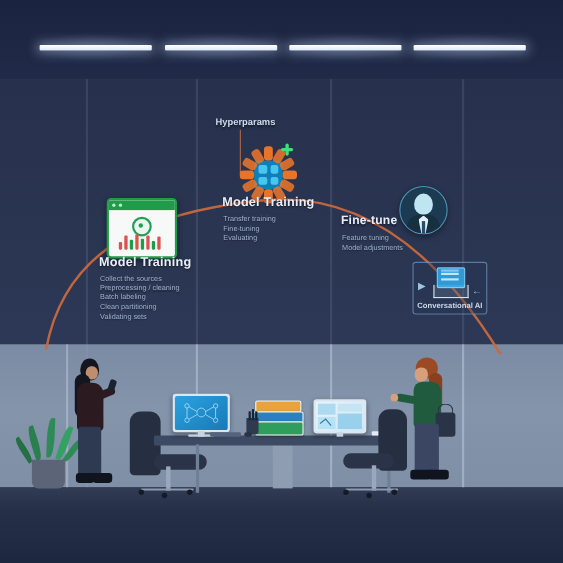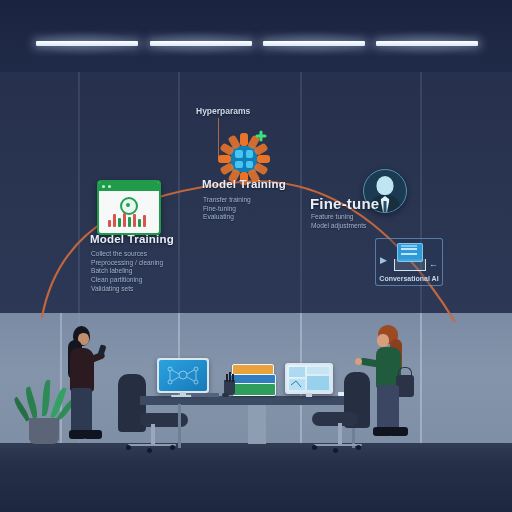--- a/index.html
+++ b/index.html
@@ -200,21 +200,21 @@
     <div>Fine-tuning</div>
     <div>Evaluating</div>
   </div>
 
   <div class="avatar">
     <div class="av-body"></div>
     <div class="av-head"></div>
     <div class="av-shirt"></div>
     <div class="av-tie"></div>
   </div>
-  <div class="node-label" style="left:310px;top:195px;font-size:15px;">Fine-tune</div>
+  <div class="node-label" style="left:310px;top:195px;font-size:11px;">Fine-tune</div>
   <div class="node-sub" style="left:311px;top:213px;font-size:6.6px;width:100px;">
     <div>Feature tuning</div>
     <div>Model adjustments</div>
   </div>
 
   <div class="cfgbox">
     <div class="cfg-arrow" style="left:4px;top:16px;">▶</div>
     <div class="cfg-arrow" style="right:4px;top:20px;">←</div>
     <div class="cfg-screen"></div>
     <div class="cfg-base"></div>

